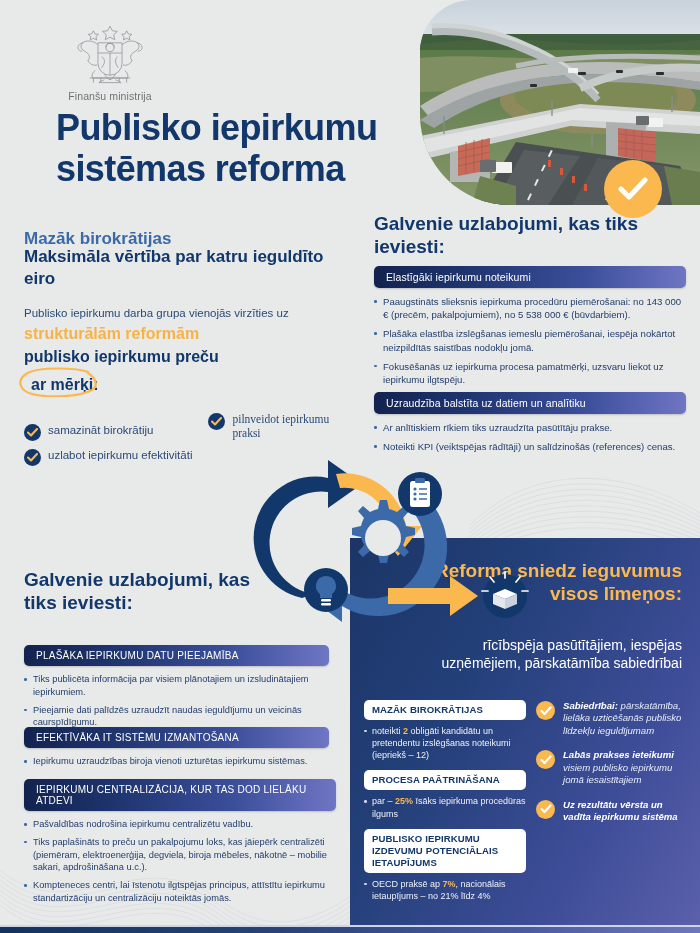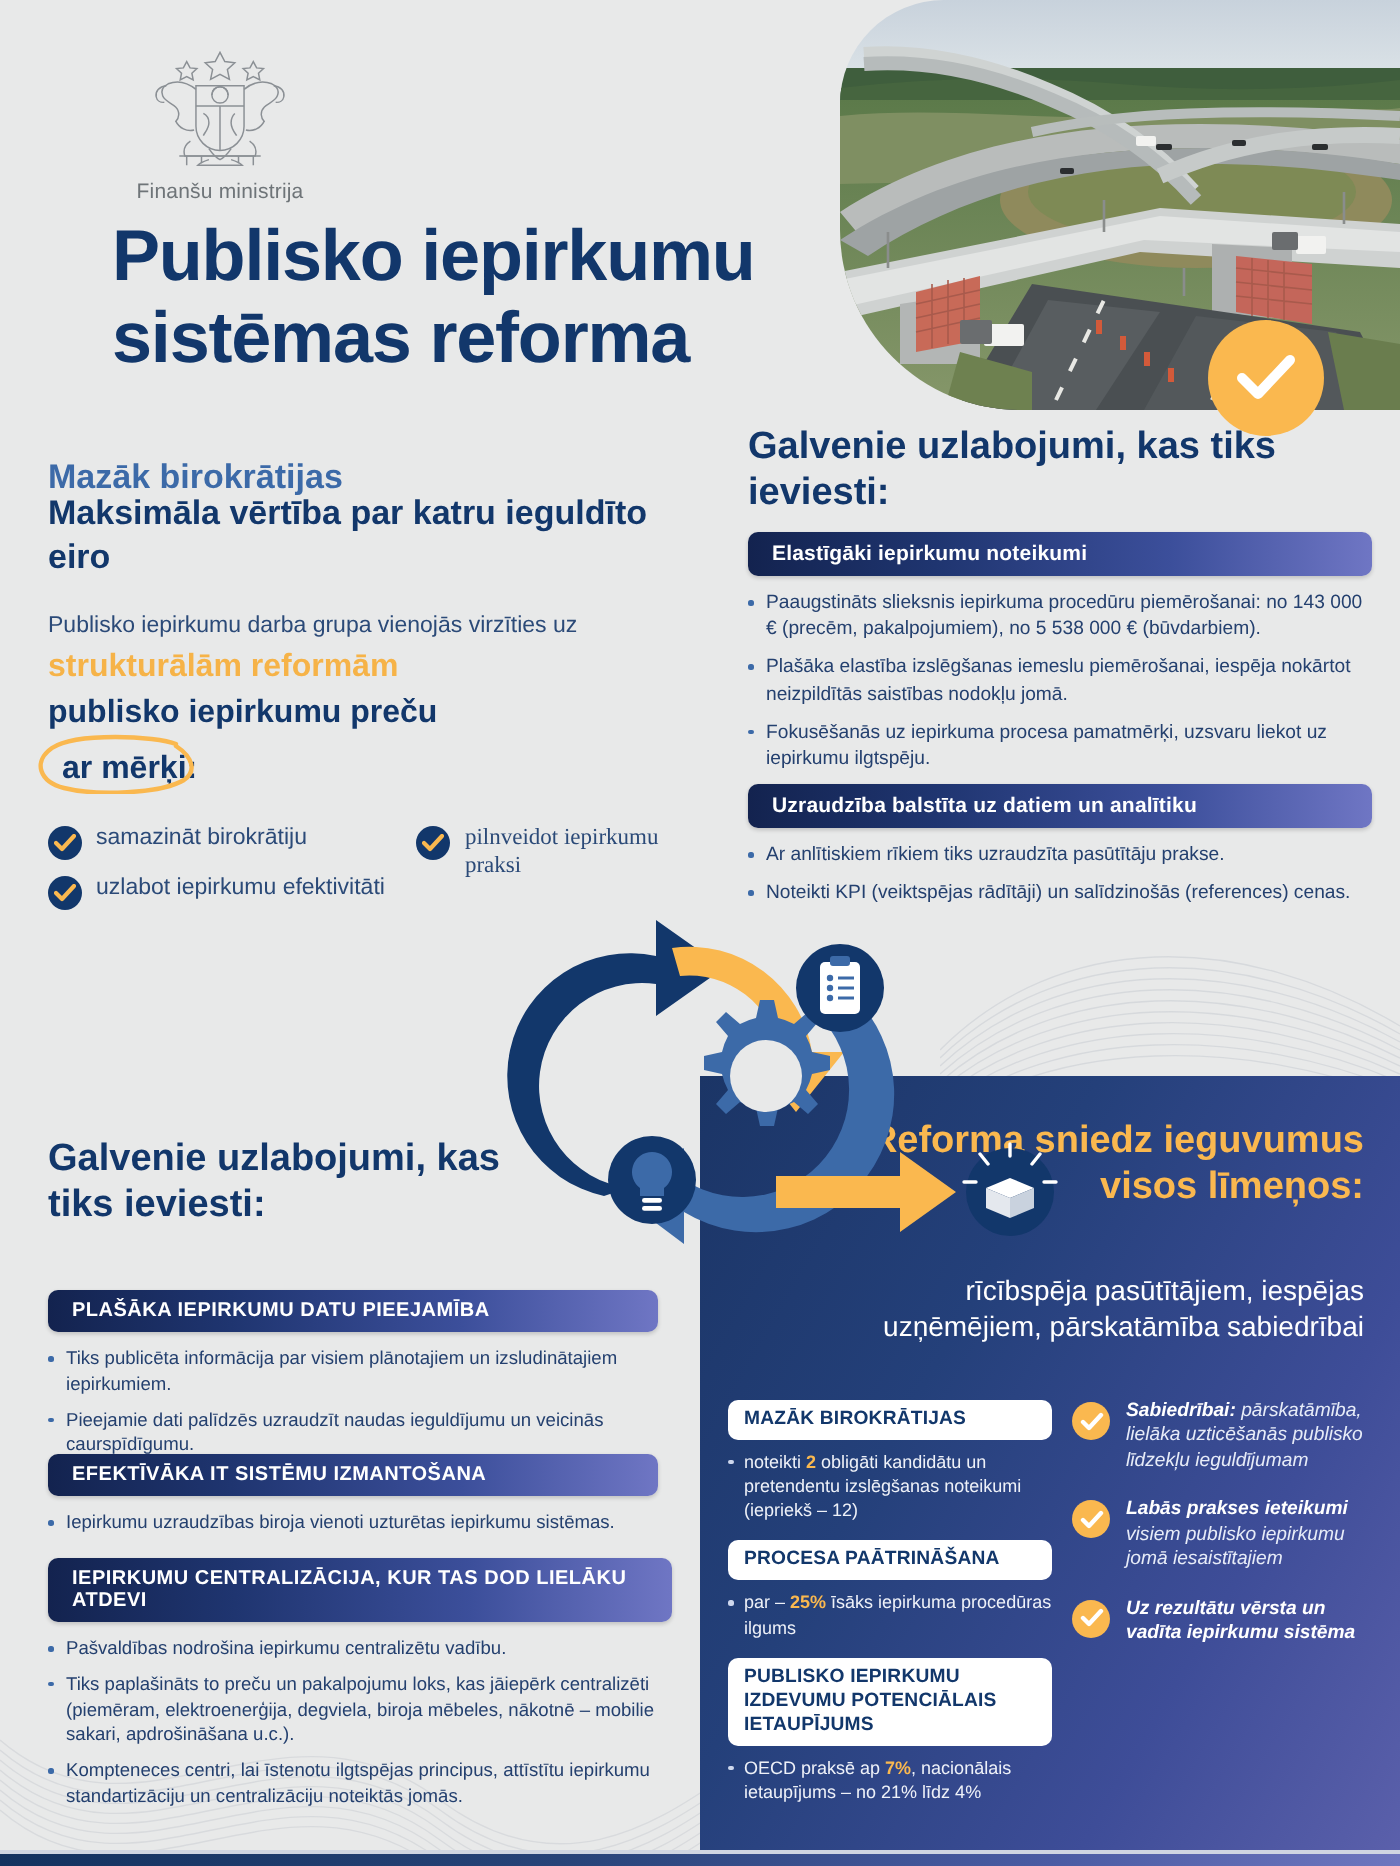--- a/index.html
+++ b/index.html
@@ -59,21 +59,21 @@
   .goal-col{display:inline-block;vertical-align:top;}
   .goal{display:flex;gap:7px;align-items:flex-start;margin-bottom:7px;}
   .goal .cb{flex:0 0 auto;width:17px;height:17px;border-radius:50%;background:#12376b;
             display:flex;align-items:center;justify-content:center;margin-top:1px;}
   .goal .txt{font-size:11.5px;line-height:1.25;color:#2b4a78;}
 
   
   .rt-title{position:absolute;left:374px;top:212px;width:300px;
             font-size:19px;font-weight:bold;line-height:1.22;color:#12376b;}
   .banner{
-    border-radius:5px;color:#fff;font-weight:bold;padding:5px 10px 5px 12px;
+    border-radius:5px;color:#fff;font-weight:normal;padding:5px 10px 5px 12px;
     background:linear-gradient(90deg,#13234f 0%,#1f3570 30%,#3c4f9b 68%,#6f76c4 100%);
     box-shadow:0 1px 2px rgba(0,0,0,.18);
   }
   .banner.sm{font-size:10.5px;letter-spacing:.1px;}
   .banner.caps{font-size:10px;letter-spacing:.25px;}
   .bullets{margin:7px 0 0 0;padding:0;list-style:none;}
   .bullets li{position:relative;padding-left:9px;font-size:9.6px;line-height:1.38;
               color:#24406f;margin-bottom:6px;}
   .bullets li:before{content:"";position:absolute;left:0;top:5px;width:2.5px;height:2.5px;
                      background:#3c6aa8;border-radius:50%;}
@@ -281,21 +281,21 @@
     <span class="hl-navy">publisko iepirkumu preču</span>
     <span class="circled">
       <svg class="ring" viewBox="0 0 84 30">
         <path d="M70 5 C60 1 20 -1 8 7 C-2 14 2 24 14 27 C30 31 62 30 74 23 C80 19 79 12 70 6" fill="none" stroke="#fab84f" stroke-width="2.2" stroke-linecap="round"></path>
       </svg>
       <span>ar mērķi:</span>
     </span>
   </div>
 
   <div class="goals">
-    <div class="goal-col" style="width:180px;">
+    <div class="goal-col" style="width:180px;margin-top:11px;">
       <div class="goal">
         <span class="cb">
           <svg width="11" height="9" viewBox="0 0 11 9">
               <path d="M1 4.5 L4 7.5 L10 1" stroke="#fab84f" stroke-width="2.1" fill="none" stroke-linecap="round" stroke-linejoin="round"></path>
             </svg>
         </span>
         <span class="txt">samazināt birokrātiju</span>
       </div>
       <div class="goal">
         <span class="cb">

